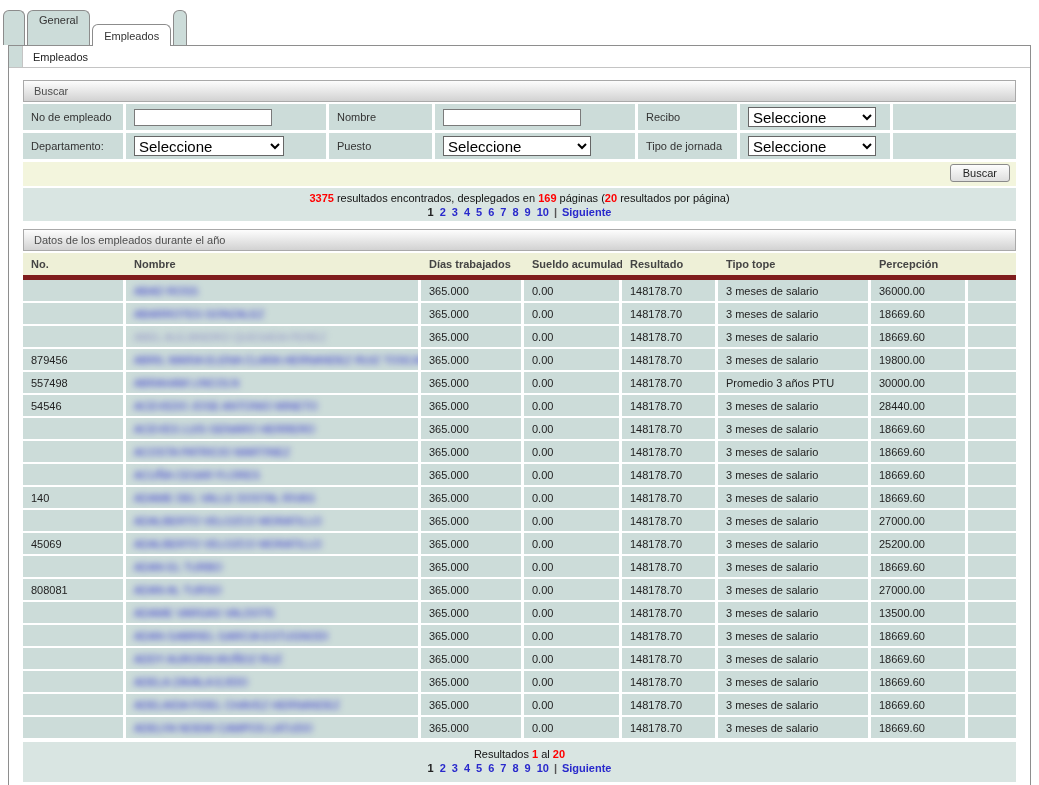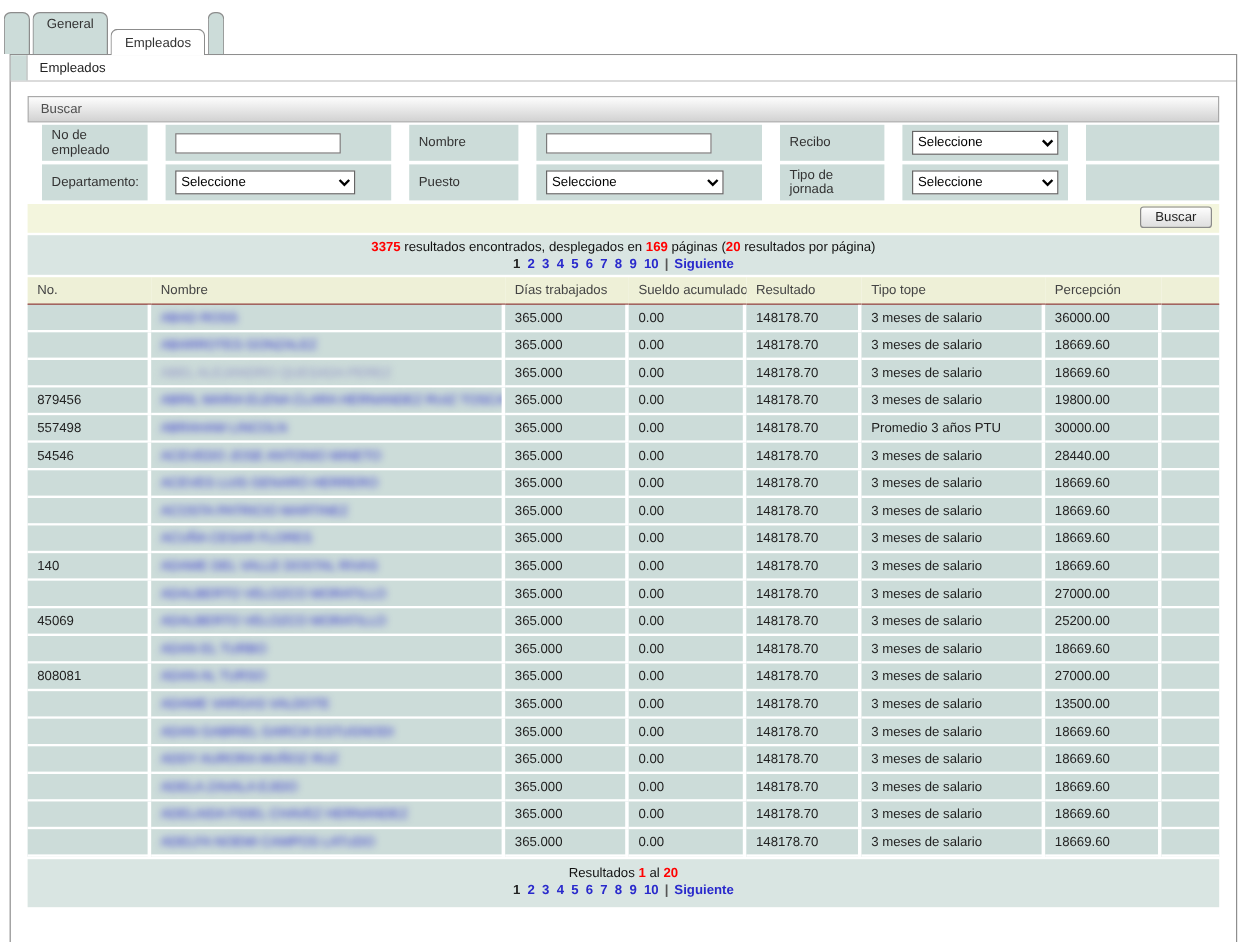--- a/index.html
+++ b/index.html
@@ -16,44 +16,44 @@
   .container{margin:0 8px;border:1px solid #8e8e8e;background:#fff;height:744px;box-sizing:border-box;position:relative;z-index:1;}
   .breadcrumb{height:21px;display:flex;align-items:center;border-bottom:1px solid #c4c4c4;background:#fff;}
   .bc-square{width:13px;height:100%;background:#ccdcd9;border-right:1px solid #c4c4c4;margin-right:10px;}
   .content{padding:12px 14px 0;}
   
   .section-header{border:1px solid #a9a9a9;background:linear-gradient(#fdfdfd,#d2d2d2);
     color:#4d4d4d;padding:4px 10px;height:12px;line-height:12px;}
   
   .form-grid{display:grid;grid-template-columns:100px 200px 103px 200px 99px 150px 1fr;
     gap:3px;background:#fff;margin-top:2px;}
-  .fcell{background:#ccdcd9;padding:3px 8px;display:flex;align-items:center;min-height:20px;color:#333;margin-left:12px;}
+  .fcell{background:#ccdcd9;padding:3px 8px;display:flex;align-items:center;min-height:20px;color:#333;}
   .txt-input{width:138px;height:17px;border:1px solid #7a7a7a;background:#fff;font-size:11px;
     font-family:"Liberation Sans","DejaVu Sans",sans-serif;padding:0 3px;box-sizing:border-box;}
-  select{height:20px;border:1px solid #666;background:#fff;font-size:11px;
+  select{height:20px;border:1px solid #666;background:#fff;font-size:15px;
     font-family:"Liberation Sans","DejaVu Sans",sans-serif;}
   .sel-wide{width:150px;}
   .sel-mid{width:148px;}
   .sel-small{width:128px;}
   .action-row{background:#f3f5dd;margin-top:3px;padding:2px 6px;text-align:right;height:20px;box-sizing:content-box;}
   .btn{border:1px solid #8a8a8a;border-radius:3px;background:linear-gradient(#fdfdfd,#dedede);
     font-size:11px;font-family:"Liberation Sans","DejaVu Sans",sans-serif;padding:2px 12px;color:#222;cursor:pointer;}
   
   .strip{background:#d9e5e2;text-align:center;margin-top:2px;padding:4px 0 3px;}
   .strip.bottom{padding:6px 0 8px;}
   .summary{white-space:pre-wrap;color:#111;}
   .red{color:#f00;font-weight:bold;}
   .pagination{margin-top:2px;font-weight:bold;}
   .pg-link{color:#2929cc;text-decoration:none;margin:0 3px;cursor:pointer;}
   .pg-current{color:#222;margin:0 3px;}
   .pg-sep{color:#555;margin:0 2px;}
   
   .emp-table{width:100%;border-collapse:separate;border-spacing:0;table-layout:fixed;margin-top:2px;}
-  .emp-table th{background:#eef0d7;color:#444;font-weight:normal;text-align:left;
-    padding:5px 8px;border-bottom:1px solid #7f1d1d;box-sizing:border-box;white-space:nowrap;overflow:hidden;}
+  .emp-table th{background:#eef0d7;color:#444;font-weight:bold;text-align:left;
+    padding:5px 8px;border-bottom:5px solid #7f1d1d;box-sizing:border-box;white-space:nowrap;overflow:hidden;}
   .emp-table td{background:#ccdcd9;height:23px;padding:0 8px;border-right:3px solid #fff;
     border-bottom:2px solid #fff;box-sizing:border-box;white-space:nowrap;overflow:hidden;vertical-align:middle;}
   .emp-table td.c-last{border-right:none;}
   .name-link{color:#2929cc;text-decoration:none;filter:blur(3px);cursor:pointer;}
   .name-link.visited{color:#8e8ec6;}
 </style>
 </head>
 <body>
 
 <div class="tabbar">
@@ -105,20 +105,21 @@
       <div class="action-row">
         <button class="btn">Buscar</button>
       </div>
     </div>
 
     <div class="strip">
       <div class="summary"><span class="red">3375</span><span> resultados encontrados, desplegados en </span><span class="red">169</span><span> páginas (</span><span class="red">20</span><span> resultados por página)</span></div>
       <div class="pagination"><span class="pg-current">1</span><a class="pg-link">2</a><a class="pg-link">3</a><a class="pg-link">4</a><a class="pg-link">5</a><a class="pg-link">6</a><a class="pg-link">7</a><a class="pg-link">8</a><a class="pg-link">9</a><a class="pg-link">10</a><span class="pg-sep">|</span><a class="pg-link">Siguiente</a></div>
     </div>
 
+    <div class="section-header" style="margin-top:8px;">Datos de los empleados durante el año</div>
     <table class="emp-table">
       <colgroup>
         <col style="width:103px">
           <col style="width:295px">
           <col style="width:103px">
           <col style="width:98px">
         <col style="width:96px">
           <col style="width:153px">
           <col style="width:97px">
           <col>

